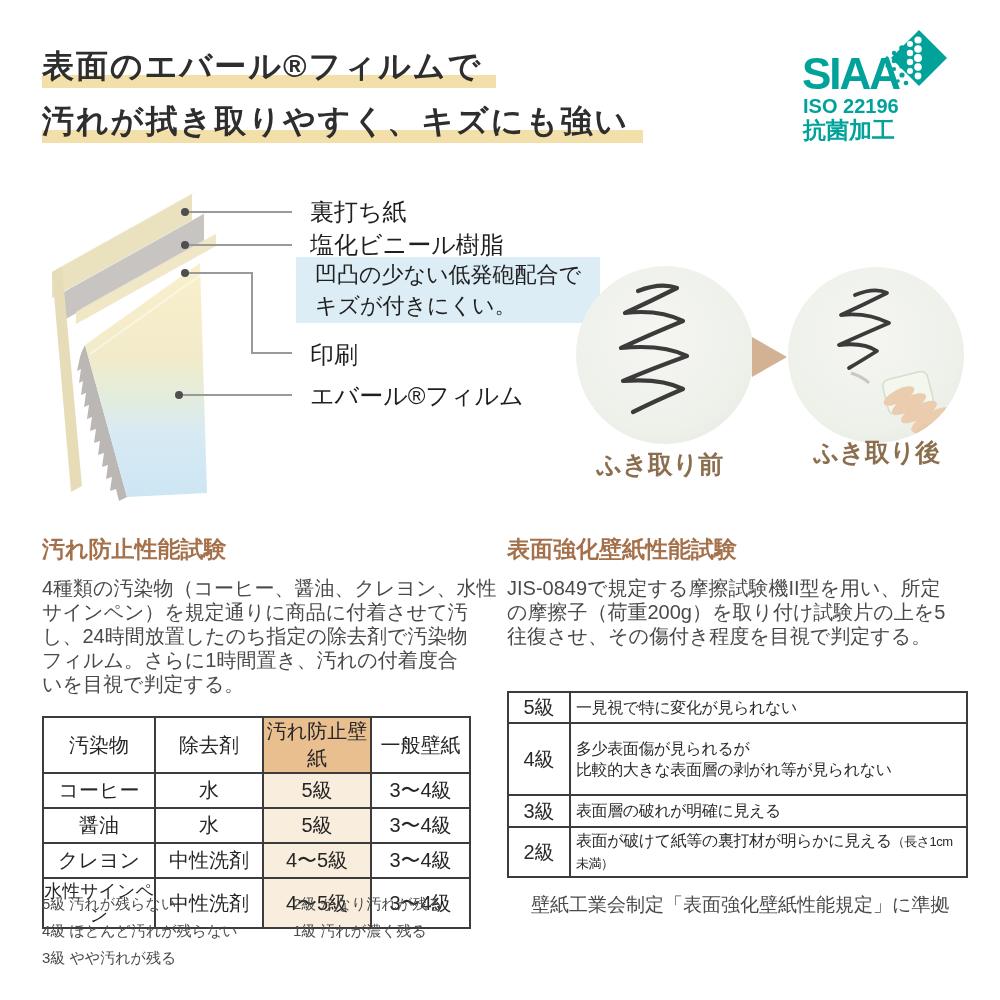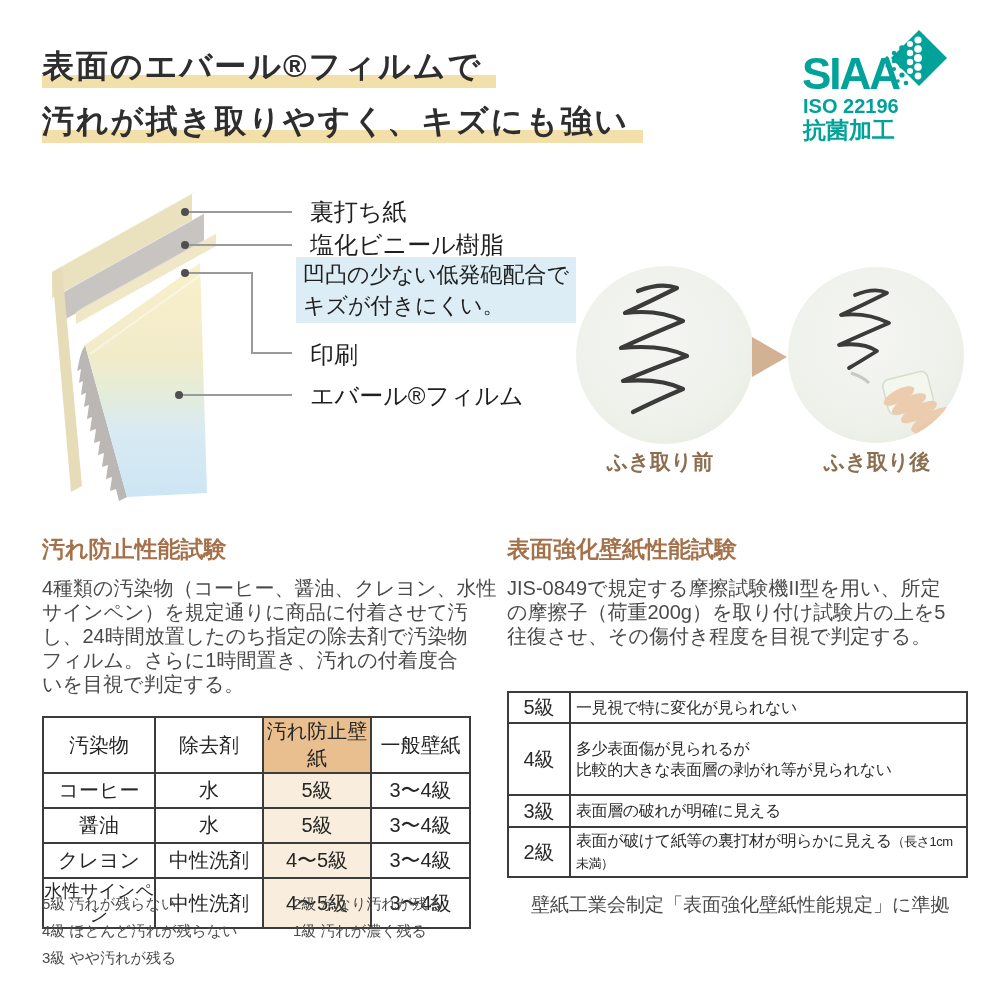--- a/index.html
+++ b/index.html
@@ -9,24 +9,24 @@
 
   
   .headline{font-size:32px;font-weight:bold;color:#2e2e2e;letter-spacing:2px;
             line-height:44px;white-space:nowrap;
             background:linear-gradient(transparent 70%, #f3dfa9 70%);
             padding-right:14px;}
 
   
   .layer-label{font-size:24px;font-weight:500;color:#1f1f1f;line-height:28px;white-space:nowrap;margin-left:16px;}
   .note-box{background:#ddedf5;color:#1f1f1f;font-size:22px;font-weight:500;line-height:31px;
-            padding:2px 7px;white-space:pre-line;}
-
-  
-  .wipe-label{font-size:21px;font-weight:bold;color:#8b6e4e;text-align:center;width:180px;}
+            padding:2px 19px;white-space:pre-line;}
+
+  
+  .wipe-label{font-size:25px;font-weight:bold;color:#8b6e4e;text-align:center;width:180px;}
 
   
   .sec-title{font-size:23px;font-weight:bold;color:#a5714b;white-space:nowrap;}
   .sec-body{font-size:20px;line-height:24px;color:#4a4a4a;white-space:pre-line;}
   .legend{font-size:15px;line-height:27px;color:#4a4a4a;white-space:pre-line;}
   .footnote{font-size:19px;color:#4a4a4a;white-space:nowrap;margin-left:24px;}
 
   
   table{border-collapse:collapse;table-layout:fixed;}
   .stain-table{width:427px;}
@@ -168,21 +168,21 @@
         <ellipse cx="346" cy="149" rx="19" ry="7" fill="#ebccae" transform="rotate(-28 346 149)"></ellipse>
         <ellipse cx="356" cy="157" rx="20" ry="7" fill="#ebccae" transform="rotate(-28 356 157)"></ellipse>
         <ellipse cx="366" cy="166" rx="20" ry="7.5" fill="#ebccae" transform="rotate(-30 366 166)"></ellipse>
         <ellipse cx="381" cy="175" rx="27" ry="22" fill="#ebccae" transform="rotate(-25 381 175)"></ellipse>
         <ellipse cx="360" cy="180" rx="14" ry="8" fill="#e9c9ab" transform="rotate(-55 360 180)"></ellipse>
       </g>
     </g>
     <polygon points="189,82 189,122 224,102" fill="#d3b294"></polygon>
   </svg>
   <div class="abs wipe-label" style="left:570px;top:448px">ふき取り前</div>
-  <div class="abs wipe-label" style="left:787px;top:448px">ふき取り後</div>
+  <div class="abs wipe-label" style="left:787px;top:436px">ふき取り後</div>
 
   <div class="abs sec-title" style="left:42px;top:534px">汚れ防止性能試験</div>
   <div class="abs sec-body" style="left:42px;top:576px;width:462px">4種類の汚染物（コーヒー、醤油、クレヨン、水性
 サインペン）を規定通りに商品に付着させて汚
 し、24時間放置したのち指定の除去剤で汚染物
 フィルム。さらに1時間置き、汚れの付着度合
 いを目視で判定する。</div>
 
   <table class="abs stain-table" style="left:42px;top:716px">
     <colgroup>

